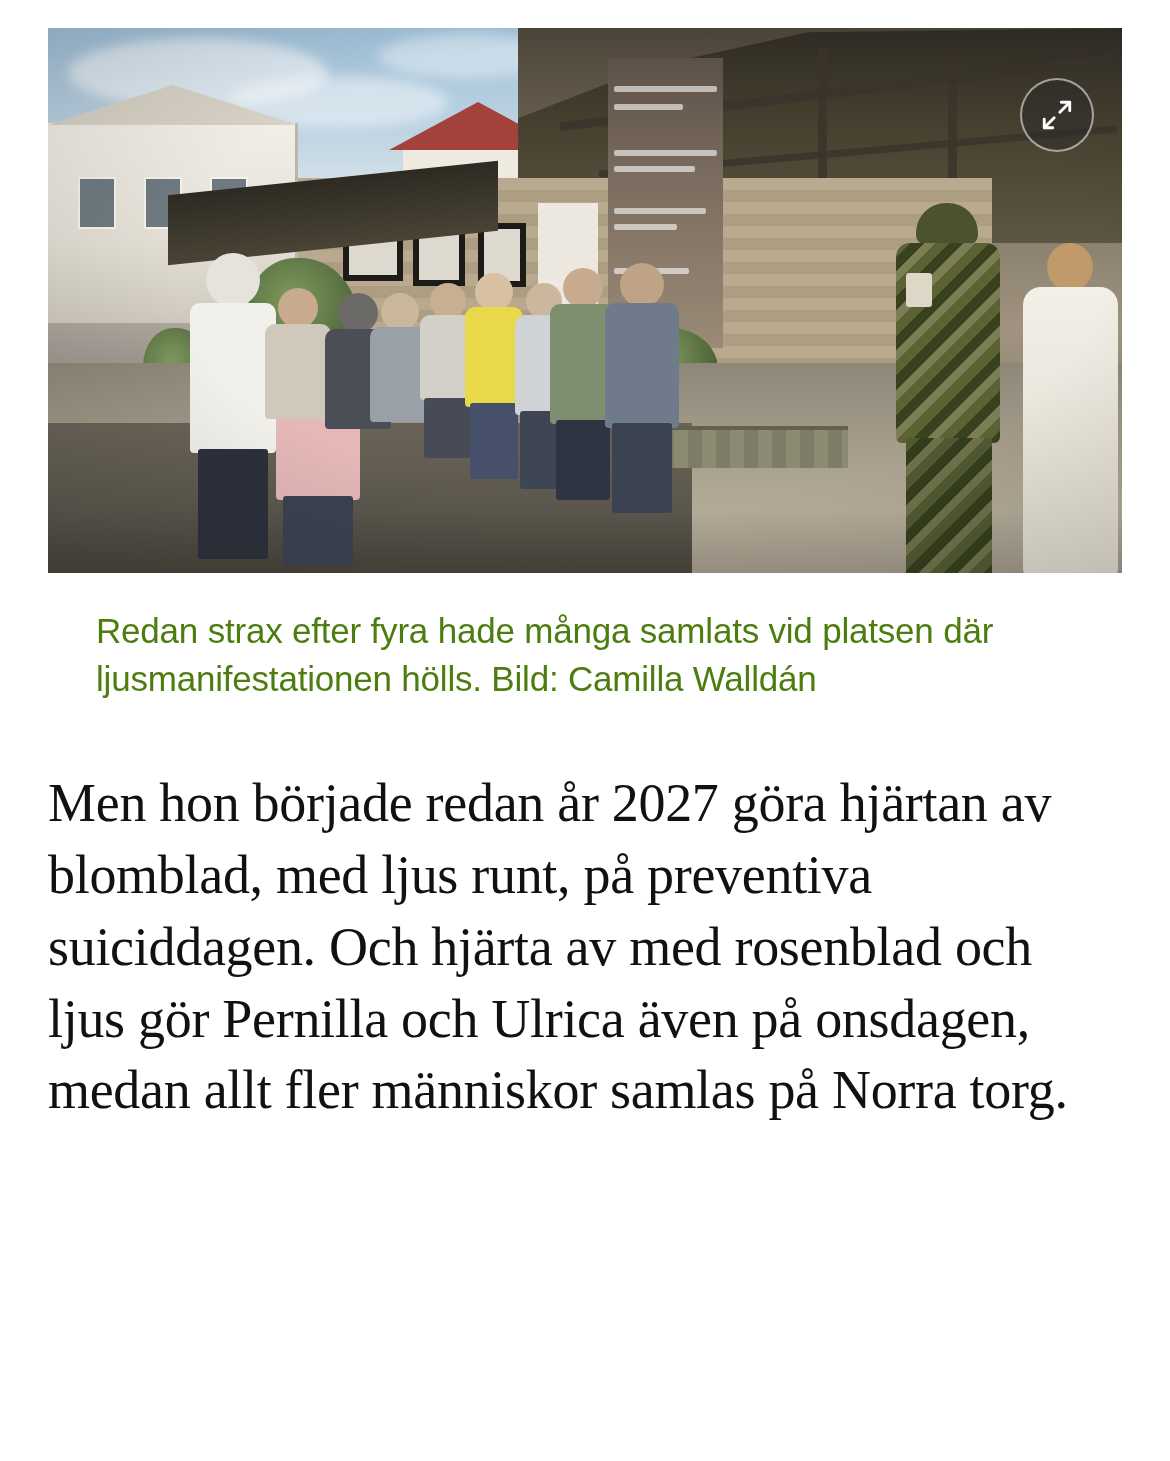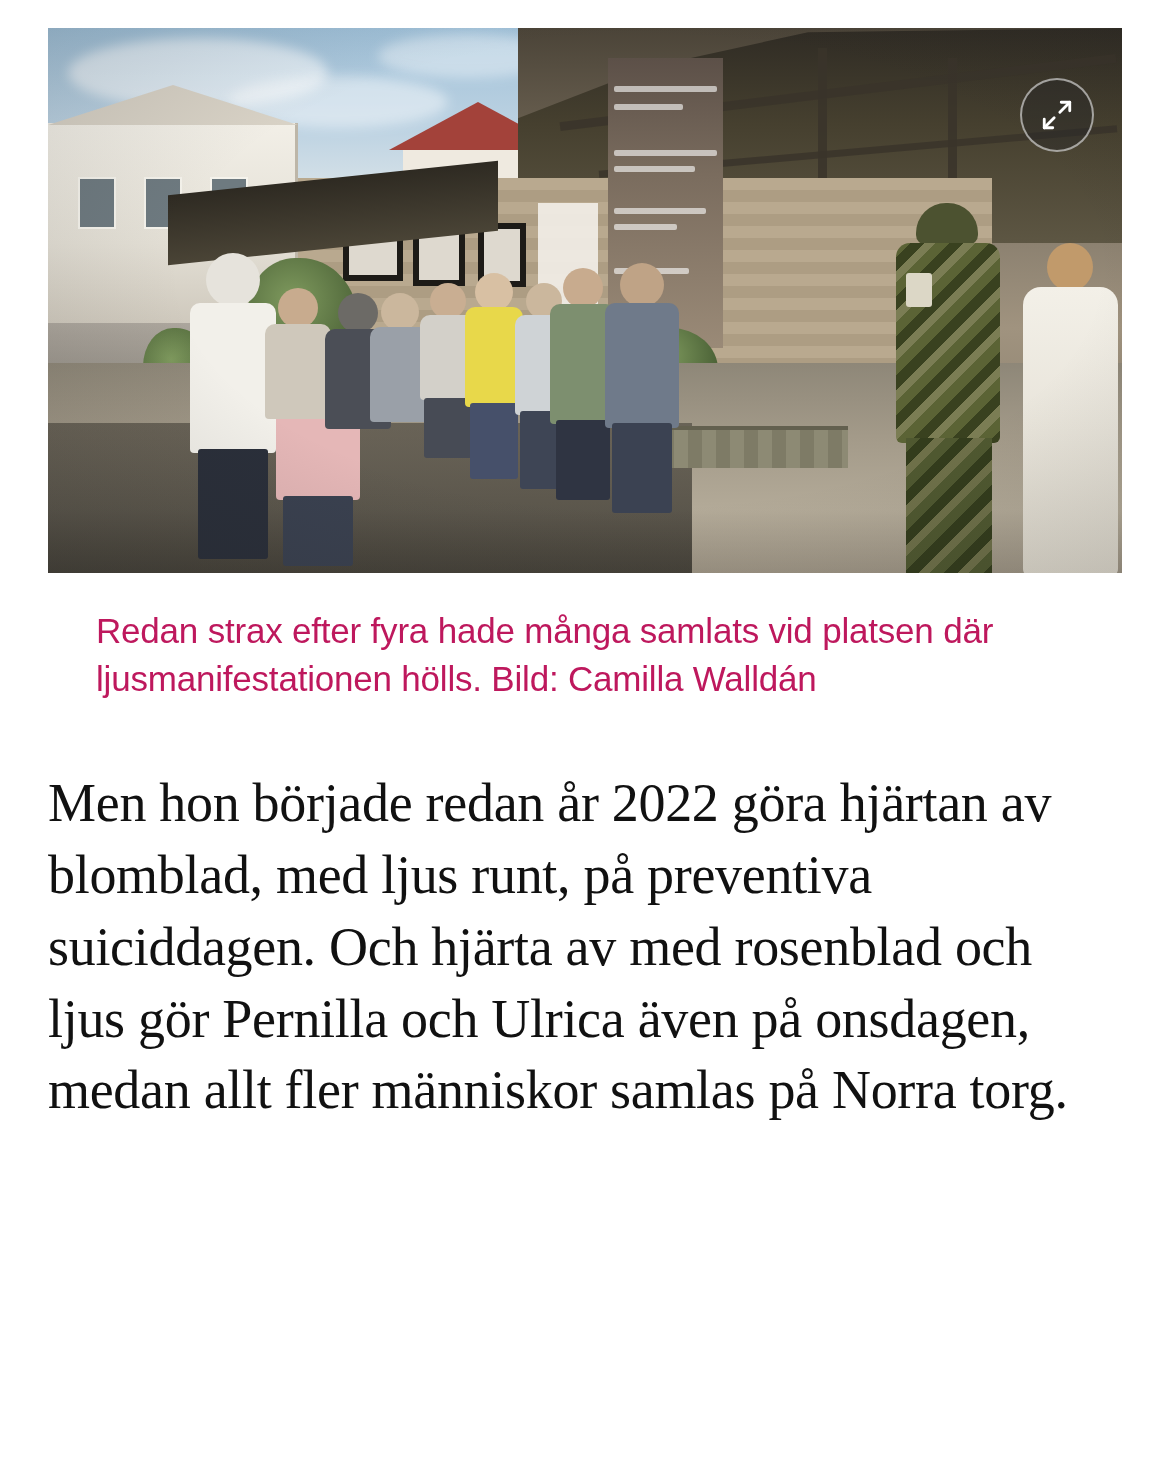--- a/index.html
+++ b/index.html
@@ -199,21 +199,21 @@
     background: rgba(40,40,40,0.45);
     border: 2px solid rgba(255,255,255,0.55);
     display:flex; align-items:center; justify-content:center;
     cursor: pointer;
   }
   .expand-btn svg{ display:block; }
 
   
   .caption {
     padding: 34px 48px 0 48px;
-    color: #be185d;
+    color: #4d7c0f;
     font-size: 35px;
     line-height: 1.36;
     font-family: "Liberation Sans", sans-serif;
     font-weight: 400;
     letter-spacing: -0.2px;
   }
 
   
   .body-text {
     padding: 66px 52px 0 48px;
@@ -351,15 +351,15 @@
           <polyline points="9 21 3 21 3 15"></polyline>
           <line x1="21" y1="3" x2="14" y2="10"></line>
           <line x1="3" y1="21" x2="10" y2="14"></line>
         </svg>
       </div>
     </div>
 
     <figcaption class="caption">Redan strax efter fyra hade många samlats vid platsen där ljusmanifestationen hölls. Bild: Camilla Walldán</figcaption>
   </figure>
 
-  <div class="body-text">Men hon började redan år 2022 göra hjärtan av blomblad, med ljus runt, på preventiva suiciddagen. Och hjärta av med rosenblad och ljus gör Pernilla och Ulrica även på onsdagen, medan allt fler människor samlas på Norra torg.</div>
+  <div class="body-text">Men hon började redan år 2027 göra hjärtan av blomblad, med ljus runt, på preventiva suiciddagen. Och hjärta av med rosenblad och ljus gör Pernilla och Ulrica även på onsdagen, medan allt fler människor samlas på Norra torg.</div>
 
 </div>
 
 </body></html>

